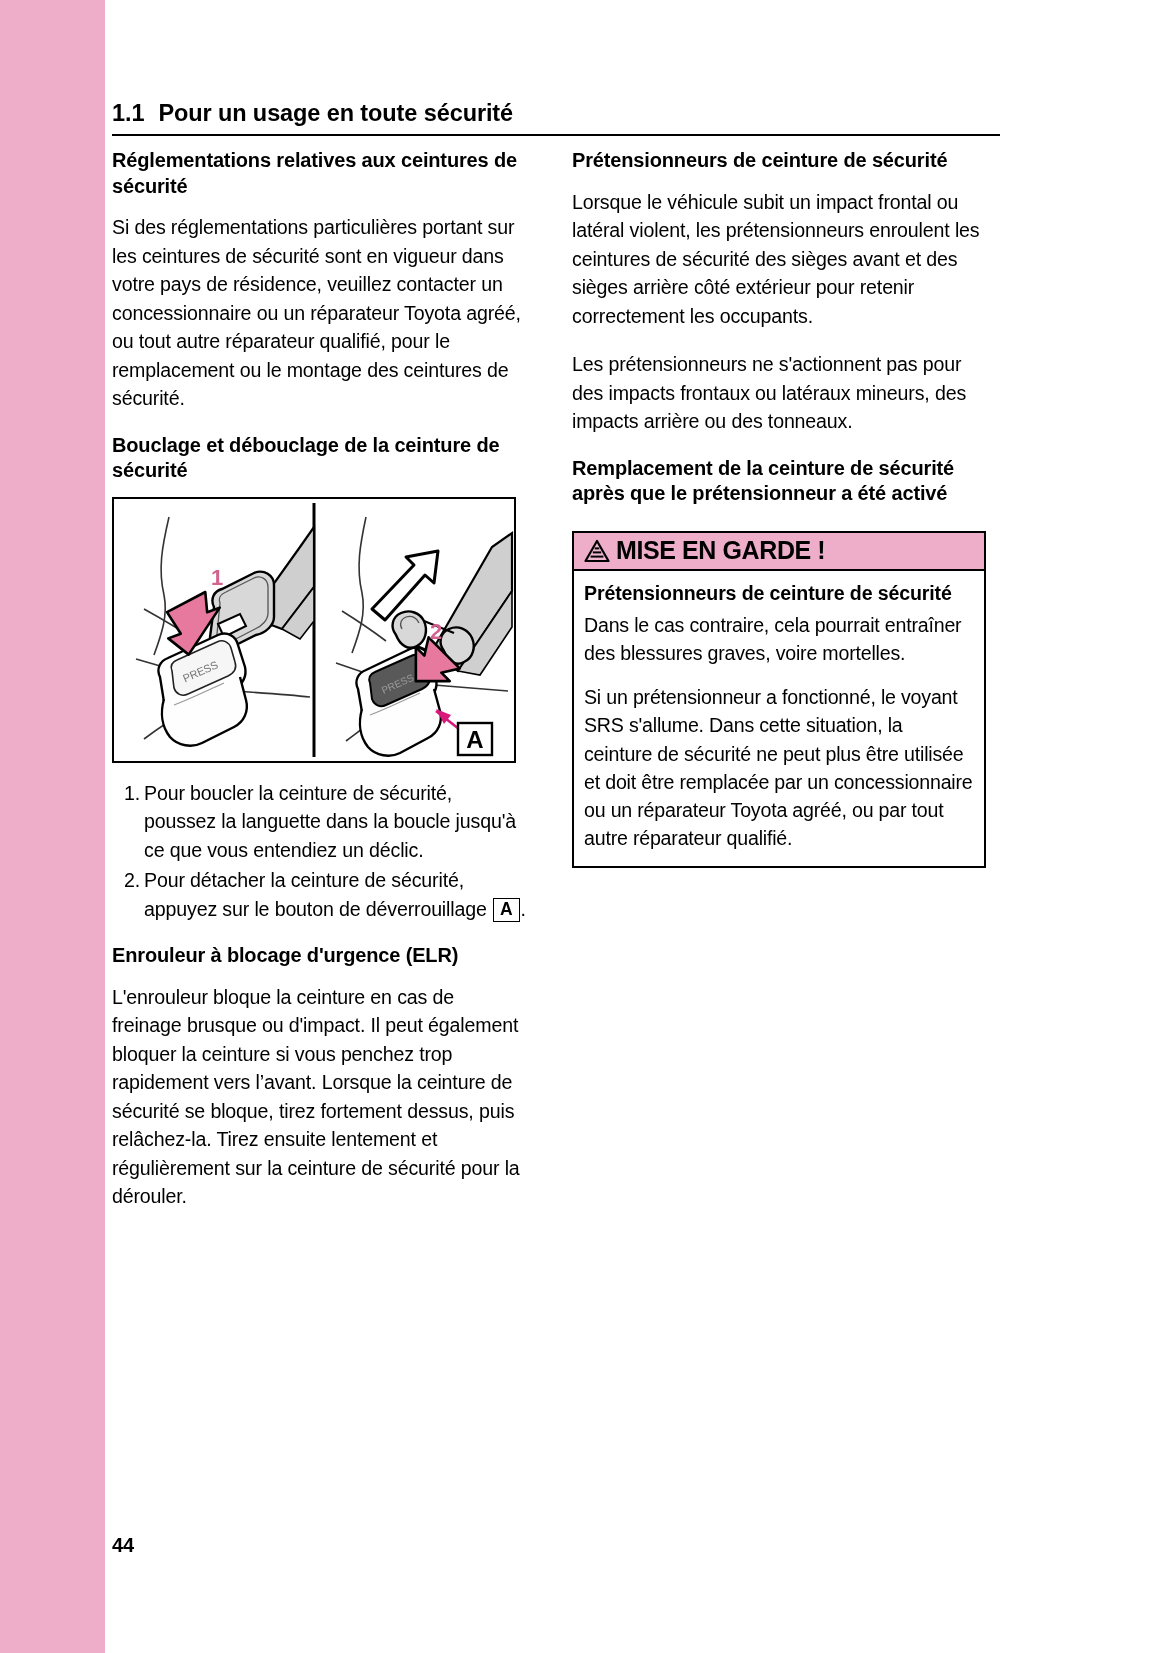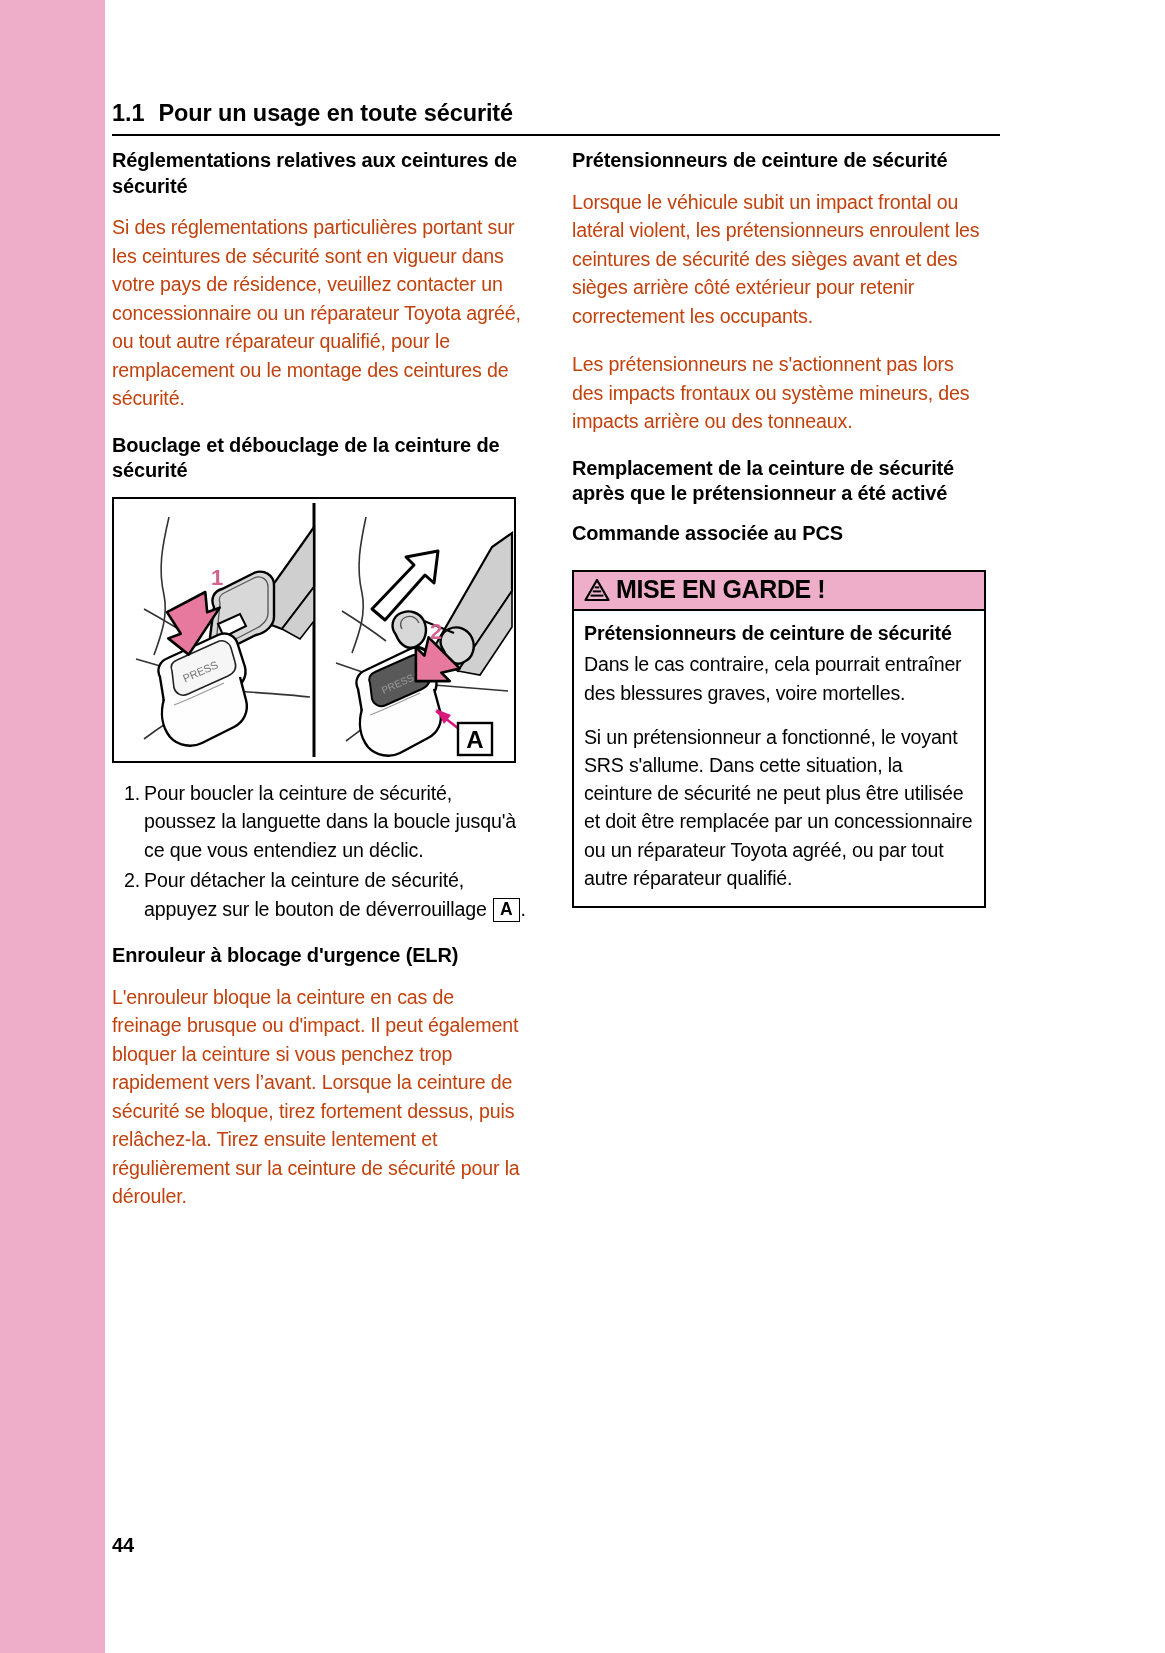--- a/index.html
+++ b/index.html
@@ -71,21 +71,21 @@
     font-weight: bold;
     line-height: 1.28;
     color: #000;
     letter-spacing: -0.15px;
   }
   h3.sub.tight { margin-bottom: 13px; }
   p.body {
     margin: 0 0 20px 0;
     font-size: 19.6px;
     line-height: 1.455;
-    color: #c2410c;
+    color: #000000;
     letter-spacing: -0.15px;
   }
   p.body:last-child { margin-bottom: 12px; }
 
   
   .figure {
     border: 2px solid #000;
     width: 404px;
     height: 266px;
     margin: 4px 0 16px 0;
@@ -305,25 +305,24 @@
 
         <h3 class="sub">Enrouleur à blocage d'urgence (ELR)</h3>
         <p class="body">L'enrouleur bloque la ceinture en cas de freinage brusque ou d'impact. Il peut également bloquer la ceinture si vous penchez trop rapidement vers l’avant. Lorsque la ceinture de sécurité se bloque, tirez fortement dessus, puis relâchez-la. Tirez ensuite lentement et régulièrement sur la ceinture de sécurité pour la dérouler.</p>
 
       </div>
 
       <div class="col">
 
         <h3 class="sub">Prétensionneurs de ceinture de sécurité</h3>
         <p class="body">Lorsque le véhicule subit un impact frontal ou latéral violent, les prétensionneurs enroulent les ceintures de sécurité des sièges avant et des sièges arrière côté extérieur pour retenir correctement les occupants.</p>
-        <p class="body">Les prétensionneurs ne s'actionnent pas lors des impacts frontaux ou système mineurs, des impacts arrière ou des tonneaux.</p>
+        <p class="body">Les prétensionneurs ne s'actionnent pas pour des impacts frontaux ou latéraux mineurs, des impacts arrière ou des tonneaux.</p>
 
         <h3 class="sub">Remplacement de la ceinture de sécurité après que le prétensionneur a été activé</h3>
 
-        <h3 class="sub">Commande associée au PCS</h3>
 
         <div class="warning">
           <div class="warning-head">
             <svg class="warn-icon" width="26" height="24" viewBox="0 0 26 24">
               <path d="M13 2 L24.5 22 L1.5 22 Z" fill="#efb6cf" stroke="#000" stroke-width="2.2" stroke-linejoin="round"></path>
               <path d="M6.6 17.6 L19.4 17.6" stroke="#000" stroke-width="2"></path>
               <path d="M8.8 13.4 L17.2 13.4" stroke="#000" stroke-width="2"></path>
               <path d="M10.7 9.4 L15.3 9.4" stroke="#000" stroke-width="2"></path>
             </svg>
             <span class="warning-title">MISE EN GARDE !</span>

